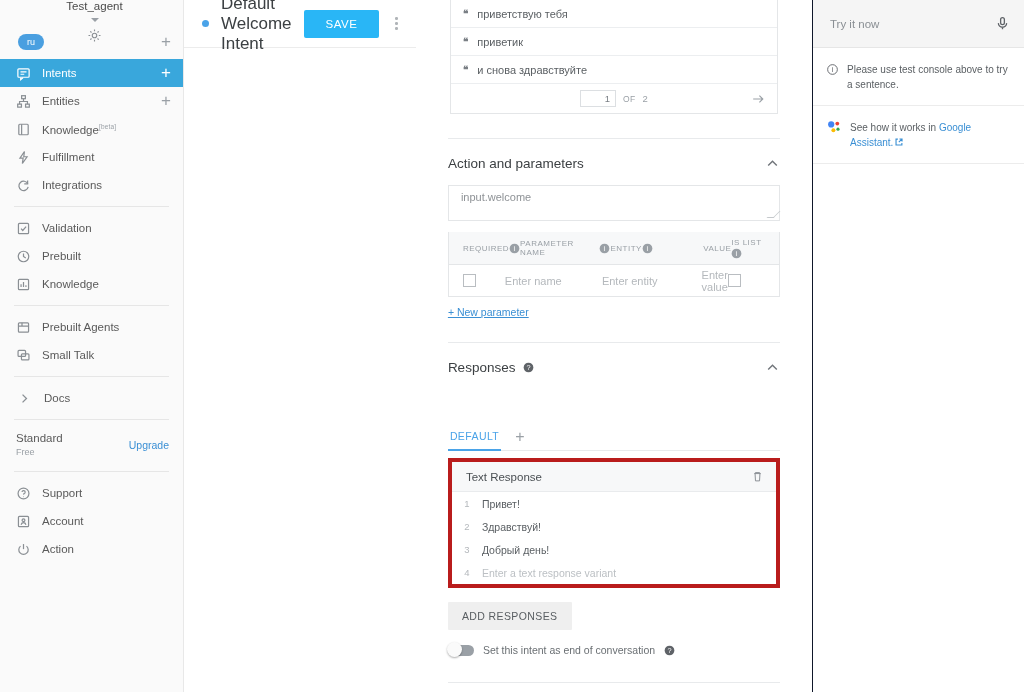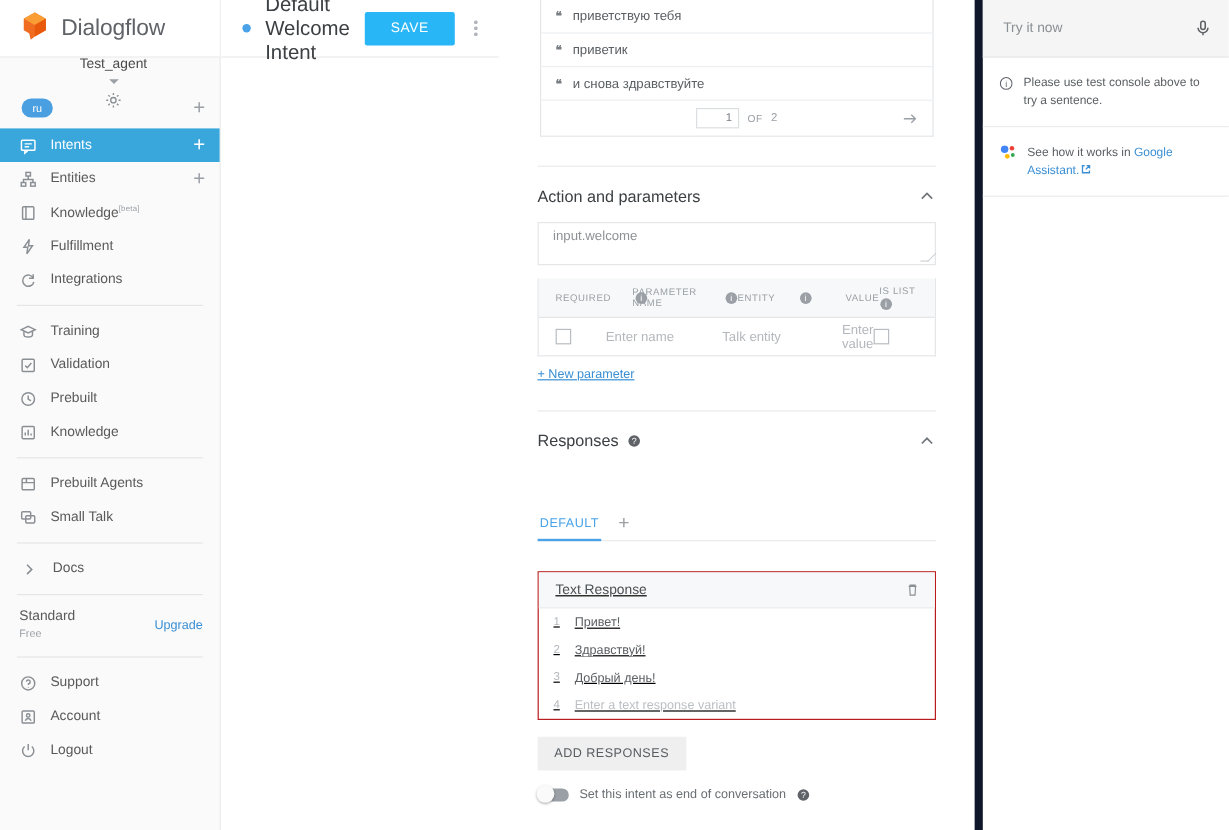--- a/index.html
+++ b/index.html
@@ -151,21 +151,21 @@
     border-right: 1px solid #c5c9cc; border-bottom: 1px solid #c5c9cc;
     transform: skewX(-45deg);
   }
 
   .param-table { border: 1px solid #e4e6e8; border-top: none; margin-top: 11px; }
   .param-head {
     display: flex; align-items: center; background: #f7f8f9;
     height: 33px; border-bottom: 1px solid #e4e6e8;
     font-size: 8px; color: #9aa0a6; letter-spacing: .5px;
   }
-  .param-head > div { display: flex; align-items: center; gap: 20px; }
+  .param-head > div { display: flex; align-items: center; gap: 0; }
   .c-req { width: 78px; padding-left: 14px; }
   .c-name { width: 148px; }
   .c-ent { width: 152px; }
   .c-val { flex: 1; }
   .c-list { width: 78px; flex-direction: column !important; align-items: flex-start !important; gap: 1px !important; }
   .param-row {
     display: flex; align-items: center; height: 31px;
     font-size: 11px; color: #b4b8bc;
   }
   .param-row > div { display: flex; align-items: center; }
@@ -175,21 +175,21 @@
 
   
   .tabs { display: flex; align-items: flex-end; gap: 14px; border-bottom: 1px solid #e8eaec; }
   .tab {
     font-size: 10.5px; color: #4aa3e8; letter-spacing: .4px;
     padding: 0 2px 7px 2px; border-bottom: 2px solid #4aa3e8;
     margin-bottom: -1px; cursor: pointer; margin-top: 41px;
   }
   .tab-plus { color: #9aa0a6; font-size: 16px; line-height: 13px; padding-bottom: 7px; cursor: pointer; }
 
-  .resp-card { border: 1px solid #b91c1c; margin-top: 25px; text-decoration: underline; }
+  .resp-card { border: 4px solid #b91c1c; margin-top: 7px; }
   .resp-card-head {
     height: 30px; background: #f7f8f9; border-bottom: 1px solid #e9ebed;
     display: flex; align-items: center; padding: 0 12px 0 14px;
     font-size: 11.5px; color: #4a4f53;
   }
   .trash { width: 13px; height: 13px; stroke: #8a8f94; fill: none; stroke-width: 1.2; cursor: pointer; }
   .resp-row {
     height: 23px; display: flex; align-items: center;
     font-size: 10.5px; color: #5a5f63;
   }
@@ -210,21 +210,21 @@
   .switch .knob {
     position: absolute; left: -1px; top: -2.5px;
     width: 15px; height: 15px; border-radius: 50%;
     background: #fafafa; box-shadow: 0 1px 2px rgba(0,0,0,.32);
   }
   .toggle-label { font-size: 10.5px; color: #6a6f73; }
 
   
   .rightpanel {
     width: 212px; flex: 0 0 212px; height: 692px;
-    border-left: 7px solid #0f172a; background: #fff;
+    border-left: 1px solid #0f172a; background: #fff;
   }
   .try-head {
     height: 48px; background: #f5f5f5; border-bottom: 1px solid #e6e6e6;
     display: flex; align-items: center; padding: 0 14px 0 17px;
   }
   .try-label { font-size: 11.5px; color: #8a8f94; flex: 1; }
   .mic { width: 15px; height: 15px; stroke: #5f6368; fill: none; stroke-width: 1.4; cursor: pointer; }
 
   .rp-block { padding: 14px 14px 13px 14px; border-bottom: 1px solid #ececec; }
   .rp-line { display: flex; gap: 9px; align-items: flex-start; }
@@ -234,31 +234,20 @@
   .link { color: #3a8fd4; }
   .ext-ico { width: 8px; height: 8px; stroke: #3a8fd4; fill: none; stroke-width: 1.4; margin-left: 2px; vertical-align: 0px; }
 </style>
 </head>
 <body>
 
 <div class="app">
 
   <div class="sidebar">
 
-    <div class="brand">
-      <span>
-        <svg width="26" height="26" viewBox="0 0 26 26">
-          <path d="M13 2.5 L22.2 7.6 L22.2 17.2 L13 22.4 L3.8 17.2 L3.8 7.6 Z" fill="#ef6c20"></path>
-          <path d="M13 2.5 L22.2 7.6 L13 12.8 L3.8 7.6 Z" fill="#f99d34"></path>
-          <path d="M13 12.8 L22.2 7.6 L22.2 17.2 L13 22.4 Z" fill="#e8590c"></path>
-          <path d="M8.4 17.2 L13 22.4 L9.6 25.2 L8.4 20.2 Z" fill="#ef6c20"></path>
-        </svg>
-      </span>
-      <span class="brand-name">Dialogflow</span>
-    </div>
 
     <div class="agent-row">
       <span class="agent-name">Test_agent</span>
       <span class="caret"></span>
       <span>
         <svg class="gear" viewBox="0 0 16 16" fill="none" stroke="#8a8f94" stroke-width="1.2">
           <circle cx="8" cy="8" r="2.4"></circle>
           <path d="M8 1.6v1.8M8 12.6v1.8M1.6 8h1.8M12.6 8h1.8M3.5 3.5l1.3 1.3M11.2 11.2l1.3 1.3M12.5 3.5l-1.3 1.3M4.8 11.2l-1.3 1.3"></path>
         </svg>
       </span>
@@ -311,27 +300,20 @@
       <div class="nav-item">
         <svg class="ico" viewBox="0 0 16 16">
           <path d="M12.6 6.2A5 5 0 1 0 13 9.4"></path>
             <path d="M12.4 2.6v3.6h-3.6"></path>
         </svg>
         <span class="label">Integrations</span>
       </div>
 
       <div class="nav-sep"></div>
 
-      <div class="nav-item">
-        <svg class="ico" viewBox="0 0 16 16">
-          <path d="M8 3.2 L14.2 6.1 L8 9 L1.8 6.1 Z"></path>
-            <path d="M4.2 7.4v3.2c0 1.1 1.7 2 3.8 2s3.8-.9 3.8-2V7.4"></path>
-        </svg>
-        <span class="label">Training</span>
-      </div>
 
       <div class="nav-item">
         <svg class="ico" viewBox="0 0 16 16">
           <rect x="2.6" y="2.6" width="10.8" height="10.8" rx="1"></rect>
             <path d="M5.4 8.2 L7.2 10.1 L10.8 5.9"></path>
         </svg>
         <span class="label">Validation</span>
       </div>
 
       <div class="nav-item">
@@ -406,21 +388,21 @@
             <path d="M5.4 11.4c.5-1.5 1.5-2.1 2.6-2.1s2.1.6 2.6 2.1"></path>
         </svg>
         <span class="label">Account</span>
       </div>
 
       <div class="nav-item">
         <svg class="ico" viewBox="0 0 16 16">
           <path d="M8 2.2v5.4"></path>
             <path d="M4.8 4.4a5 5 0 1 0 6.4 0"></path>
         </svg>
-        <span class="label">Logout</span>
+        <span class="label">Action</span>
       </div>
 
     </div>
   </div>
 
   <div class="main">
 
     <div class="topbar">
       <span class="blue-dot"></span>
       <span class="intent-title">Default Welcome Intent</span>
@@ -509,21 +491,21 @@
               </div>
             </div>
             <div class="param-row">
               <div class="c-req">
                   <span class="chk"></span>
                 </div>
               <div class="c-name">
                   <span>Enter name</span>
                 </div>
               <div class="c-ent">
-                  <span>Talk entity</span>
+                  <span>Enter entity</span>
                 </div>
               <div class="c-val">
                   <span>Enter value</span>
                 </div>
               <div class="c-list" style="flex-direction:row !important">
                   <span class="chk"></span>
                 </div>
             </div>
           </div>
 

